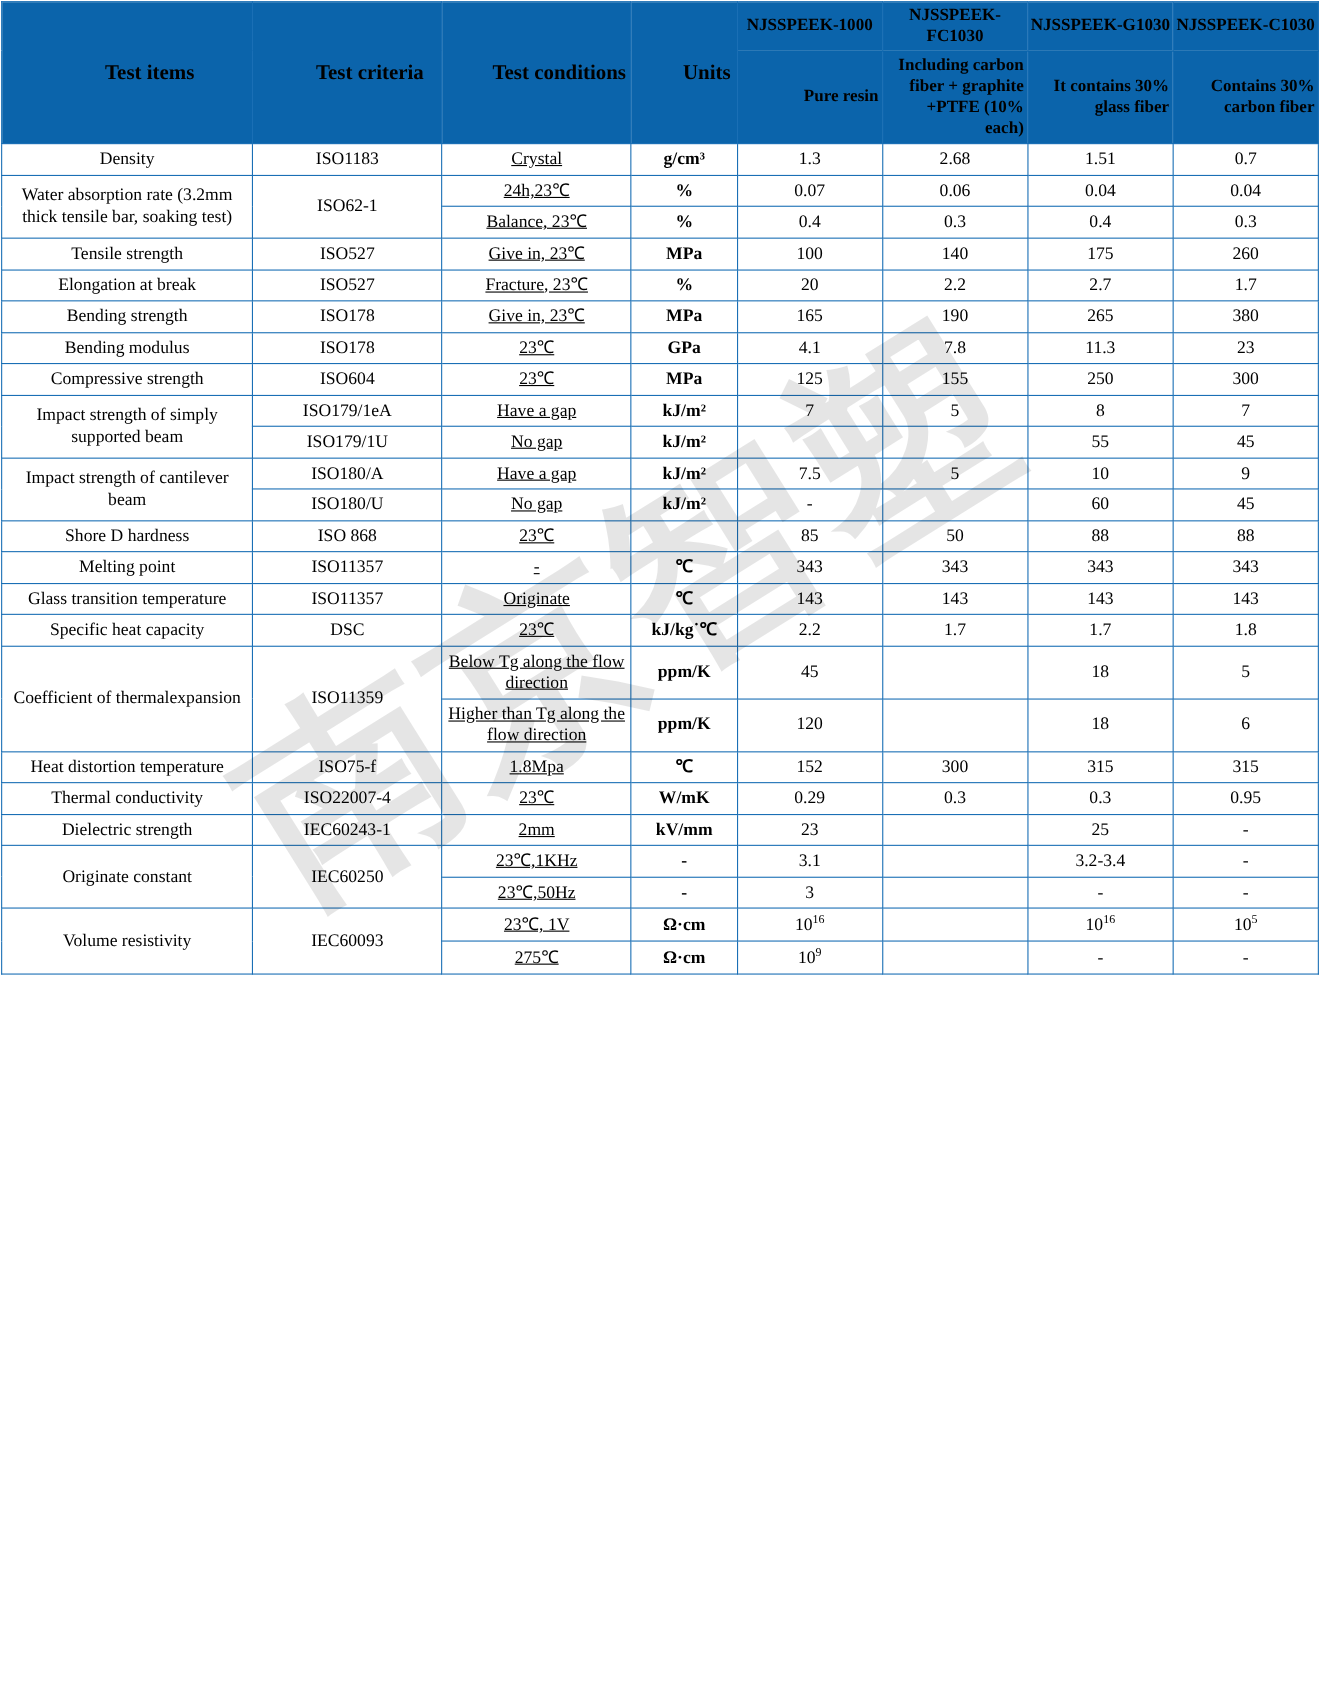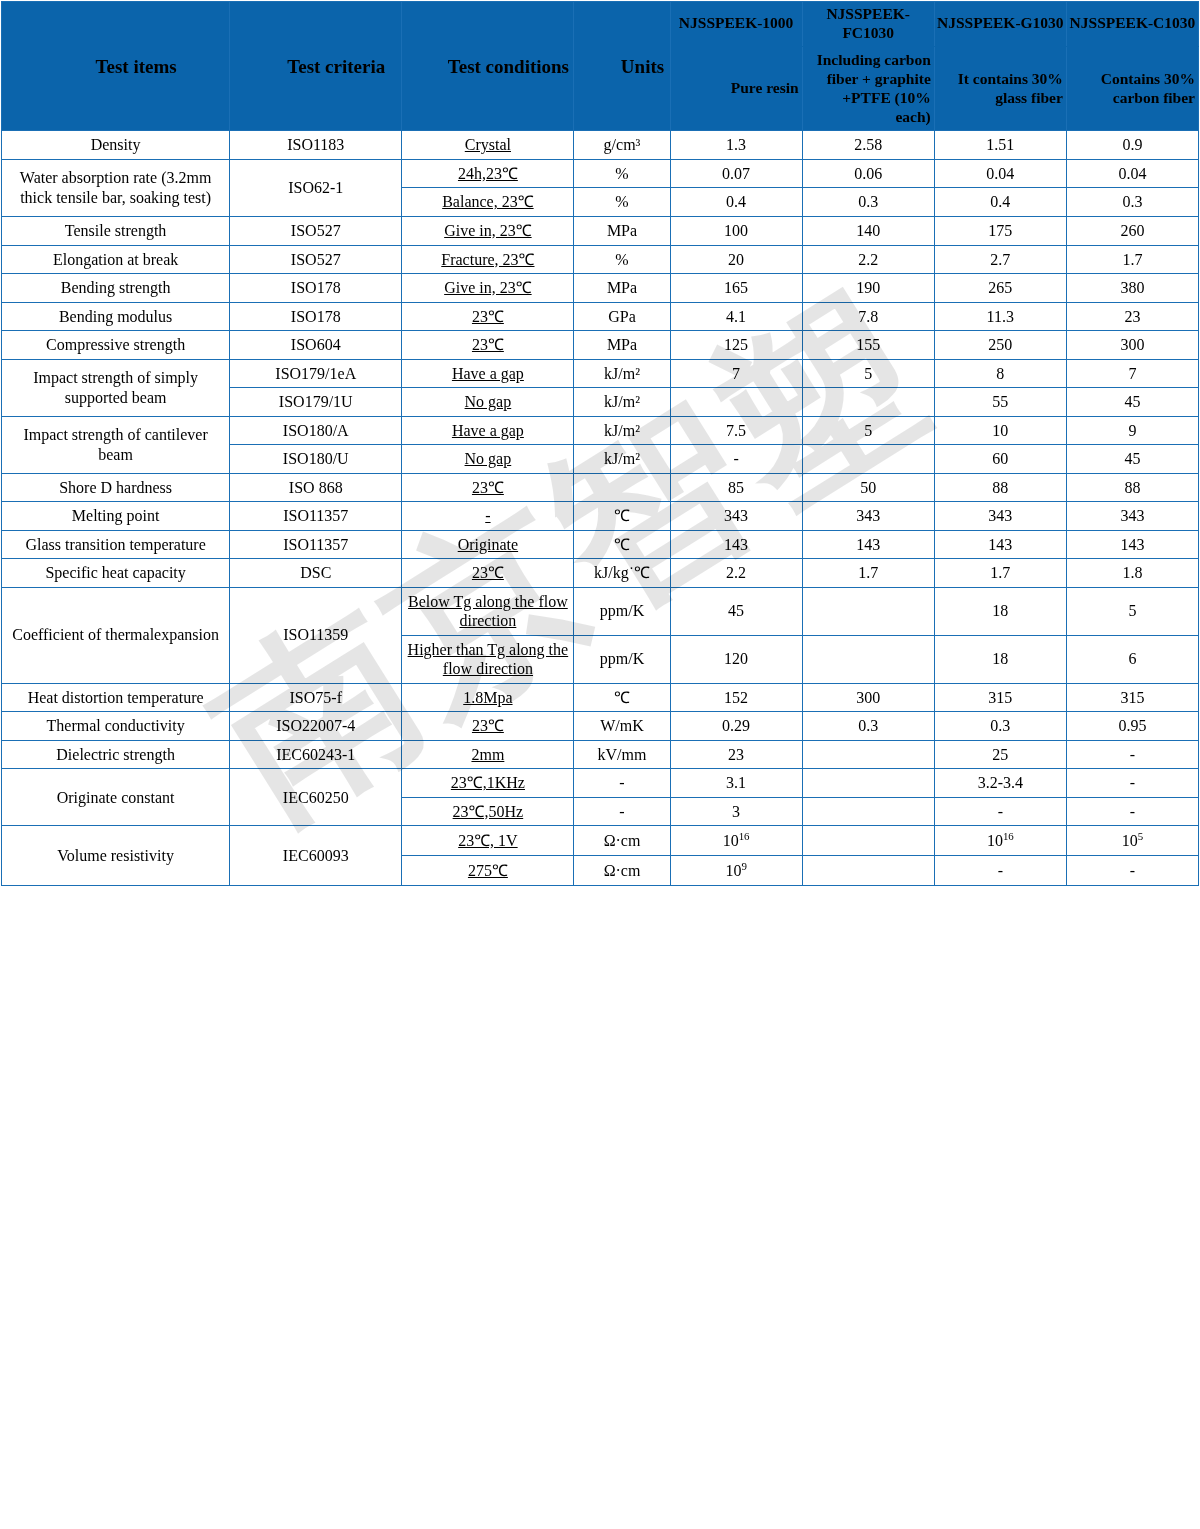--- a/index.html
+++ b/index.html
@@ -75,21 +75,21 @@
     font-size: 19px;
     padding-left: 44px;
   }
   .r-items { width: 228px; }
   .r-criteria { width: 172px; }
   .r-cond { width: 172px; }
   .r-units { width: 96px; }
   .r-val { width: 132px; }
   td.items, td.criteria { font-size: 16.5px; }
   td.cond { font-size: 16px; text-decoration: underline; }
-  td.units { font-size: 16px; }
+  td.units { font-size: 16px; font-weight: bold; }
   td.val { font-size: 16.5px; }
   sup { font-size: 0.68em; vertical-align: super; }
 </style>
 </head>
 <body>
 
 <div class="watermark">
   <span>南京智塑</span>
 </div>
 
@@ -122,23 +122,23 @@
       <th class="proddesc">Contains 30% carbon fiber</th>
     </tr>
   </thead>
   <tbody id="table-body">
       <tr>
         <td class="items">Density</td>
         <td class="criteria">ISO1183</td>
         <td class="cond">Crystal</td>
         <td class="units">g/cm³</td>
         <td class="val">1.3</td>
-        <td class="val">2.58</td>
+        <td class="val">2.68</td>
         <td class="val">1.51</td>
-        <td class="val">0.9</td>
+        <td class="val">0.7</td>
       </tr>
       <tr>
         <td class="items" rowspan="2">Water absorption rate (3.2mm thick tensile bar, soaking test)</td>
         <td class="criteria" rowspan="2">ISO62-1</td>
         <td class="cond">24h,23℃</td>
         <td class="units">%</td>
         <td class="val">0.07</td>
         <td class="val">0.06</td>
         <td class="val">0.04</td>
         <td class="val">0.04</td>

